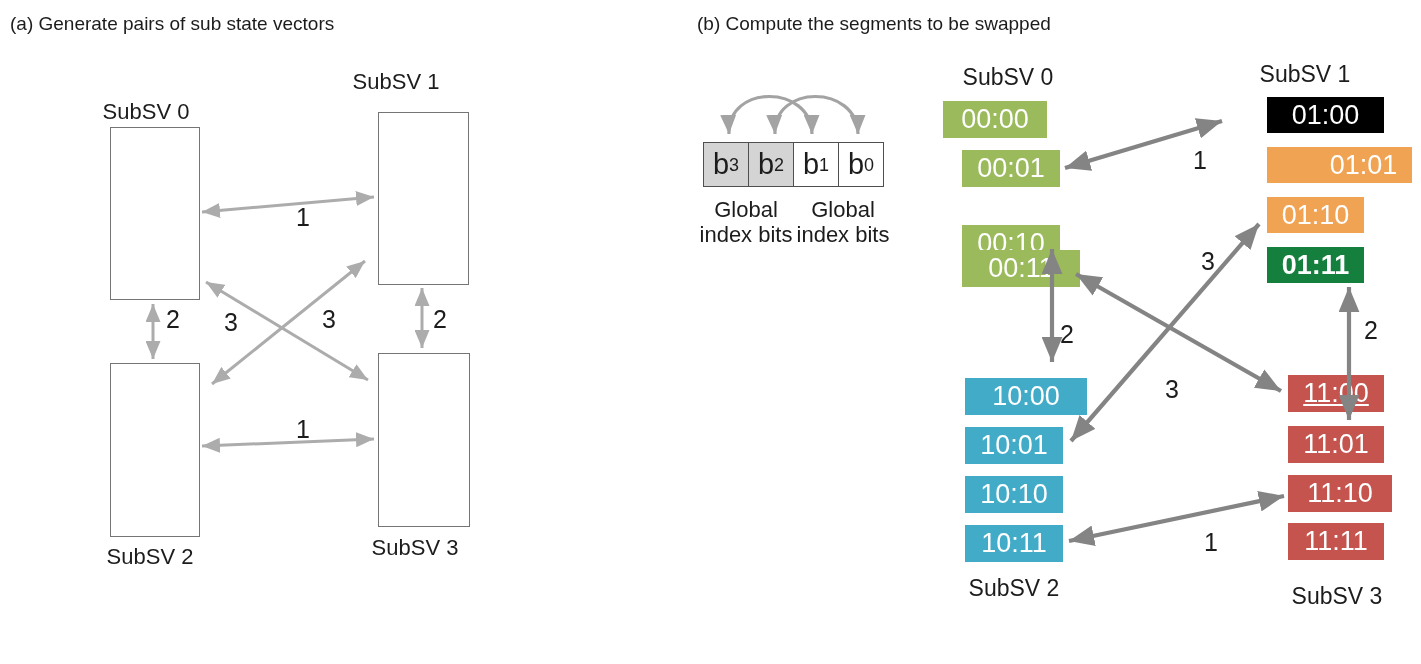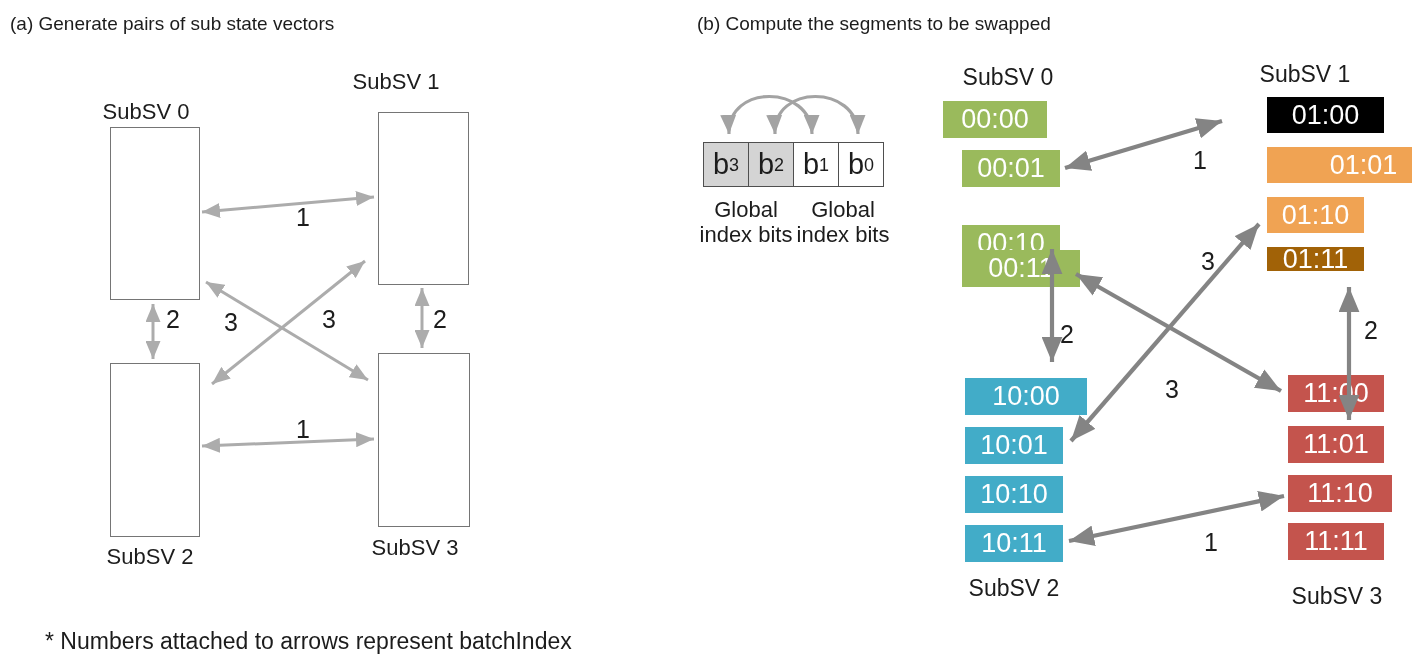--- a/index.html
+++ b/index.html
@@ -50,21 +50,20 @@
   <div class="svbox" style="left:378px; top:353px; width:90px; height:172px;"></div>
   <div class="clabel" style="left:415px; top:535px;">SubSV 3</div>
 
   <div class="num" style="left:303px; top:203px;">1</div>
   <div class="num" style="left:173px; top:305px;">2</div>
   <div class="num" style="left:440px; top:305px;">2</div>
   <div class="num" style="left:231px; top:308px;">3</div>
   <div class="num" style="left:329px; top:305px;">3</div>
   <div class="num" style="left:303px; top:415px;">1</div>
 
-  <div class="footnote" style="left:45px; top:628px;">* Numbers attached to arrows represent batchIndex</div>
 
   <div class="title" style="left:697px; top:13px;">(b) Compute the segments to be swapped</div>
 
   <div class="bitcell" style="left: 703px; background-color: rgb(212, 212, 212);">
     <span>b</span>
       <sub>3</sub>
   </div>
   <div class="bitcell" style="left: 748px; background-color: rgb(212, 212, 212);">
     <span>b</span>
       <sub>2</sub>
@@ -93,28 +92,28 @@
   <div class="clabel" style="left:1337px; top:583px; font-size:23px;">SubSV 3</div>
 
   <div class="cell" style="left: 943px; top: 101px; width: 104px; height: 37px; background-color: rgb(154, 186, 92);">00:00</div>
   <div class="cell" style="left: 962px; top: 150px; width: 98px; height: 37px; background-color: rgb(154, 186, 92);">00:01</div>
   <div class="cell" style="left: 962px; top: 201px; width: 98px; height: 37px; background-color: rgb(154, 186, 92); margin-top: 24px;">00:10</div>
   <div class="cell" style="left: 962px; top: 250px; width: 118px; height: 37px; background-color: rgb(154, 186, 92);">00:11</div>
 
   <div class="cell" style="left: 1267px; top: 97px; width: 117px; height: 36px; background-color: #000000;">01:00</div>
   <div class="cell" style="left: 1267px; top: 147px; width: 97px; height: 36px; background-color: rgb(240, 163, 83); padding-left: 48px;">01:01</div>
   <div class="cell" style="left: 1267px; top: 197px; width: 97px; height: 36px; background-color: rgb(240, 163, 83);">01:10</div>
-  <div class="cell" style="left: 1267px; top: 247px; width: 97px; height: 24px; background-color: #a16207;">01:11</div>
+  <div class="cell" style="left: 1267px; top: 247px; width: 97px; height: 36px; background-color: #15803d; font-weight: bold;">01:11</div>
 
   <div class="cell" style="left: 965px; top: 378px; width: 122px; height: 37px; background-color: rgb(66, 172, 200);">10:00</div>
   <div class="cell" style="left: 965px; top: 427px; width: 98px; height: 37px; background-color: rgb(66, 172, 200);">10:01</div>
   <div class="cell" style="left: 965px; top: 476px; width: 98px; height: 37px; background-color: rgb(66, 172, 200);">10:10</div>
   <div class="cell" style="left: 965px; top: 525px; width: 98px; height: 37px; background-color: rgb(66, 172, 200);">10:11</div>
 
-  <div class="cell" style="left: 1288px; top: 375px; width: 96px; height: 37px; background-color: rgb(196, 84, 77);">11:00</div>
+  <div class="cell" style="left: 1288px; top: 375px; width: 96px; height: 37px; background-color: rgb(196, 84, 77); text-decoration: underline;">11:00</div>
   <div class="cell" style="left: 1288px; top: 426px; width: 96px; height: 37px; background-color: rgb(196, 84, 77);">11:01</div>
   <div class="cell" style="left: 1288px; top: 475px; width: 104px; height: 37px; background-color: rgb(196, 84, 77);">11:10</div>
   <div class="cell" style="left: 1288px; top: 523px; width: 96px; height: 37px; background-color: rgb(196, 84, 77);">11:11</div>
 
   <div class="num" style="left:1200px; top:146px;">1</div>
   <div class="num" style="left:1067px; top:320px;">2</div>
   <div class="num" style="left:1371px; top:316px;">2</div>
   <div class="num" style="left:1208px; top:247px;">3</div>
   <div class="num" style="left:1172px; top:375px;">3</div>
   <div class="num" style="left:1211px; top:528px;">1</div>

